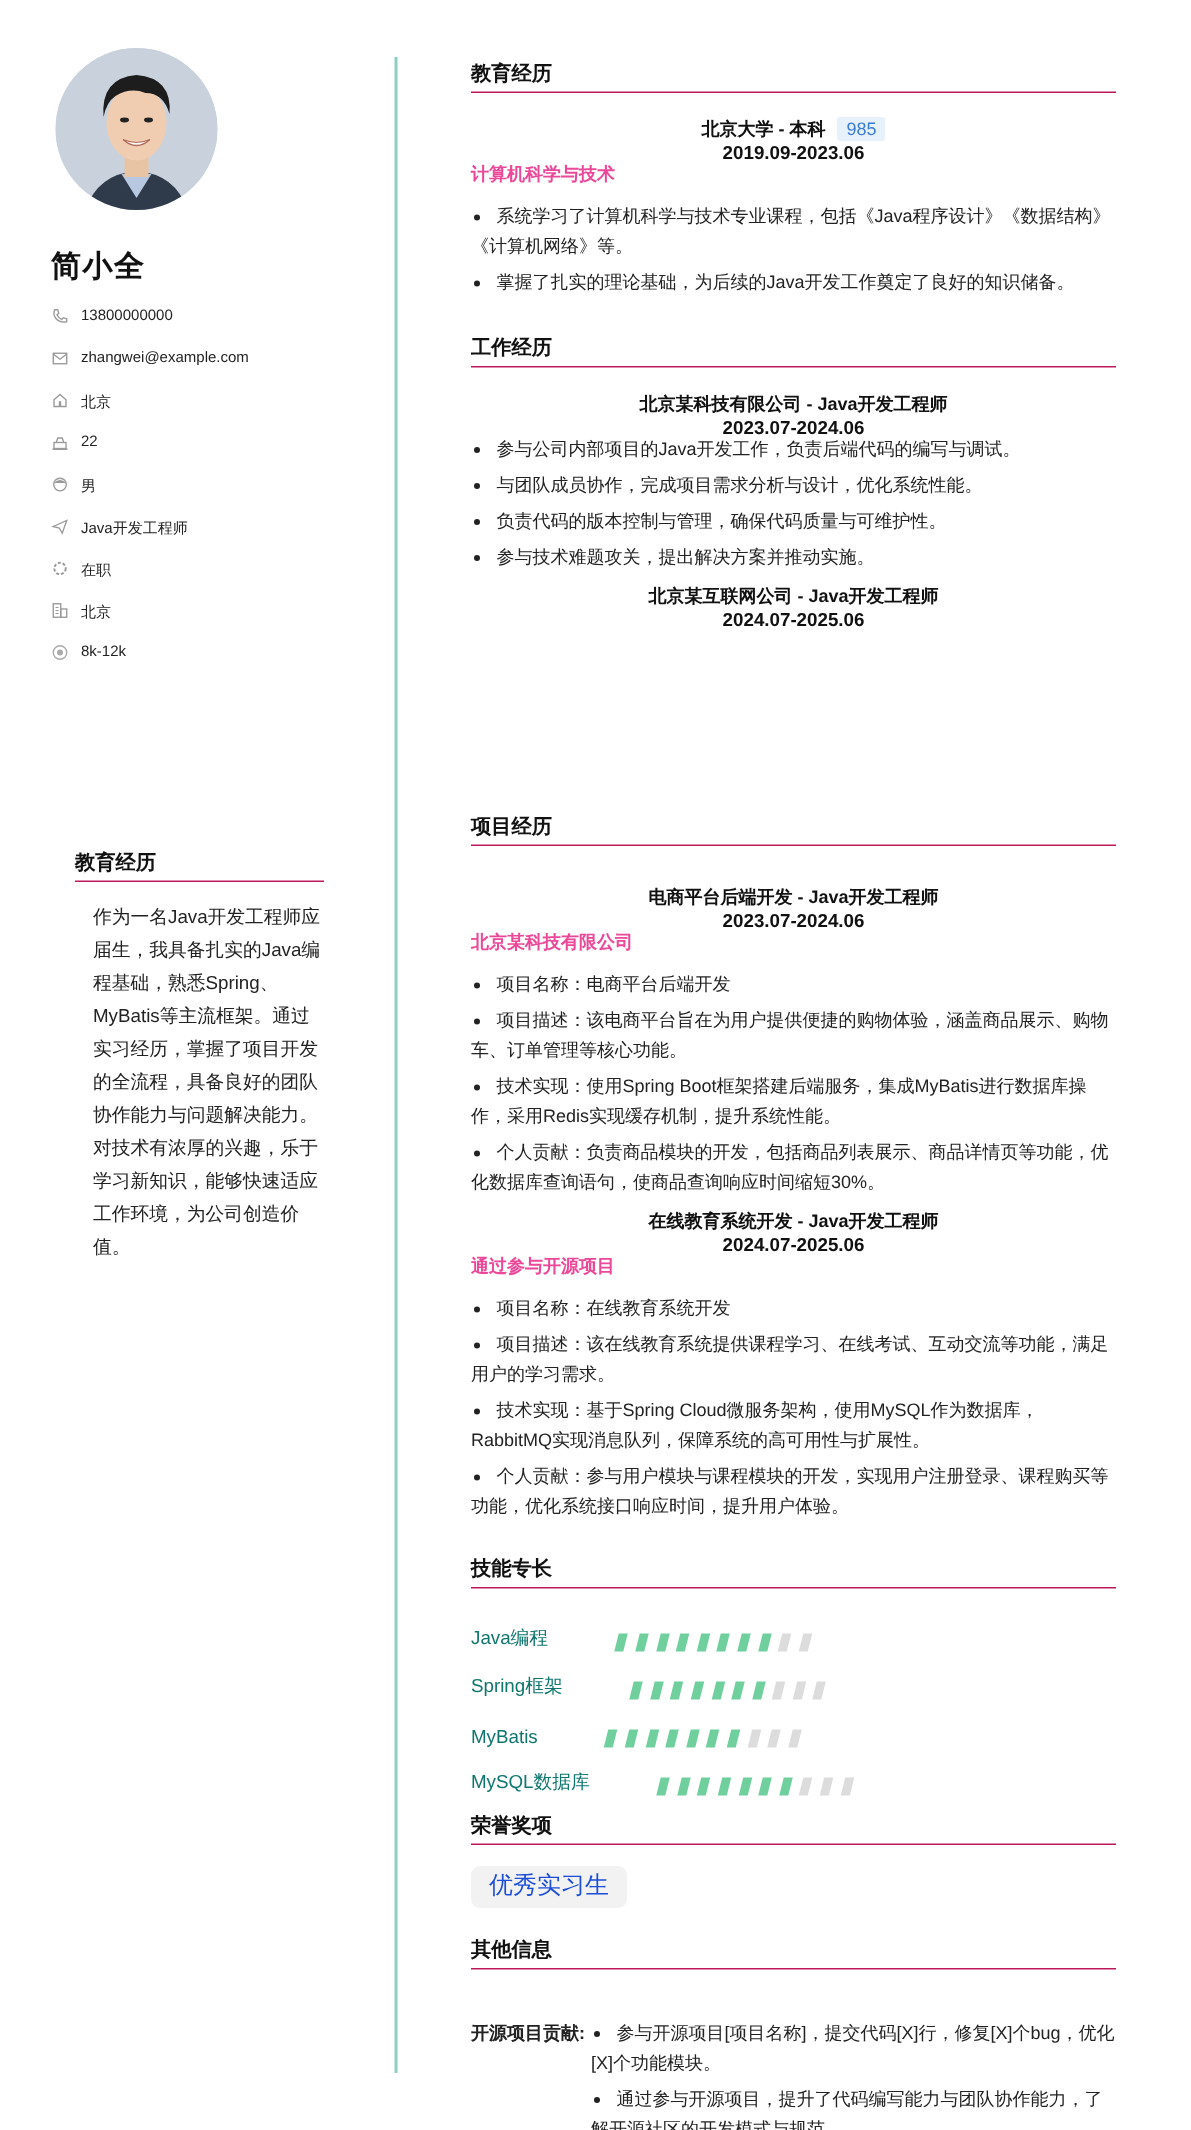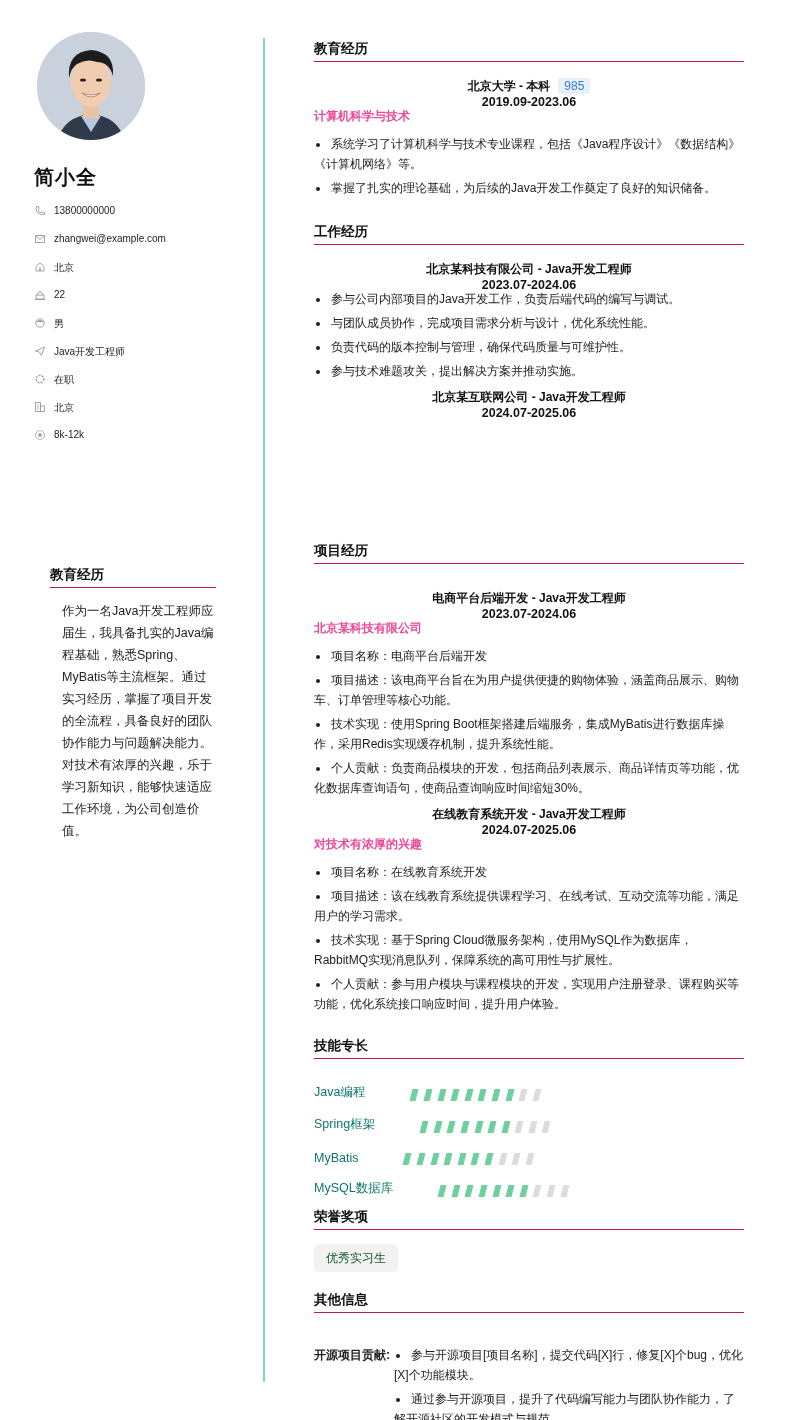--- a/index.html
+++ b/index.html
@@ -33,21 +33,21 @@
   ul.bul li::before { content: ""; position: absolute; left: 2px; top: 9px; width: 4px; height: 4px; background: #222; border-radius: 50%; }
   ul.bul.wrap li { padding-left: 0; text-indent: 17px; }
   ul.bul.wrap li::before { left: 2px; }
 
   .skill { display: flex; align-items: flex-end; height: 32px; font-size: 12.5px; color: #0f766e; gap: 40px; }
   .skill .bars { display: flex; margin-left: 6px; }
   .skill .bar { width: 6px; height: 12px; margin-right: 7.6px; transform: skewX(-14deg); }
   .bar.on { background: #6fcf9d; }
   .bar.off { background: #dcdcdc; }
 
-  .award-chip { display: inline-block; background: #f2f2f2; border-radius: 6px; padding: 0 12px; height: 28px; line-height: 28px; font-size: 12px; color: #14532d; }
+  .award-chip { display: inline-block; background: #f2f2f2; border-radius: 6px; padding: 0 12px; height: 28px; line-height: 28px; font-size: 16px; color: #1d4ed8; }
 
   .other-row { display: flex; }
   .other-label { font-weight: bold; font-size: 12px; line-height: 20px; white-space: nowrap; width: 80px; flex-shrink: 0; }
   .other-row ul.bul li { padding-left: 0; text-indent: 17px; }
 </style>
 </head>
 <body>
 
 <div class="sidebar">
   <div class="avatar">
@@ -200,21 +200,21 @@
     <ul class="bul wrap" style="margin-top:8px;">
       <li>项目名称：电商平台后端开发</li>
       <li>项目描述：该电商平台旨在为用户提供便捷的购物体验，涵盖商品展示、购物车、订单管理等核心功能。</li>
       <li>技术实现：使用Spring Boot框架搭建后端服务，集成MyBatis进行数据库操作，采用Redis实现缓存机制，提升系统性能。</li>
       <li>个人贡献：负责商品模块的开发，包括商品列表展示、商品详情页等功能，优化数据库查询语句，使商品查询响应时间缩短30%。</li>
     </ul>
     <div style="margin-top:8px;" class="entry-head">
       <span>在线教育系统开发 - Java开发工程师</span>
       <span class="date">2024.07-2025.06</span>
     </div>
-    <div class="sub" style="margin-top:8px;">对技术有浓厚的兴趣</div>
+    <div class="sub" style="margin-top:8px;">通过参与开源项目</div>
     <ul class="bul wrap" style="margin-top:8px;">
       <li>项目名称：在线教育系统开发</li>
       <li>项目描述：该在线教育系统提供课程学习、在线考试、互动交流等功能，满足用户的学习需求。</li>
       <li>技术实现：基于Spring Cloud微服务架构，使用MySQL作为数据库，RabbitMQ实现消息队列，保障系统的高可用性与扩展性。</li>
       <li>个人贡献：参与用户模块与课程模块的开发，实现用户注册登录、课程购买等功能，优化系统接口响应时间，提升用户体验。</li>
     </ul>
   </div>
 
   <div class="section" style="height:171px;">
     <div class="sec-title">技能专长</div>

